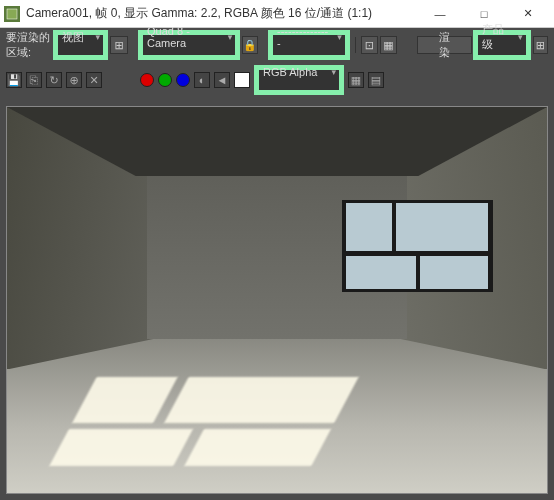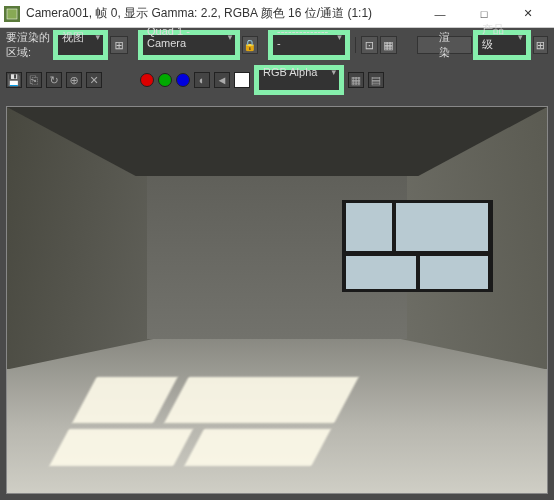--- a/index.html
+++ b/index.html
@@ -73,21 +73,21 @@
   <div class="toolbar-row">
     <div class="tb-group">
       <div class="tb-label">要渲染的区域:</div>
       <div class="tb-controls">
         <div class="dropdown" style="min-width:55px">视图</div>
         <div class="icon-btn">⊞</div>
       </div>
     </div>
     <div class="tb-group">
       <div class="tb-controls">
-        <div class="dropdown" style="min-width:100px">Quad 1 - Camera</div>
+        <div class="dropdown" style="min-width:100px">Quad 8 - Camera</div>
         <div class="icon-btn">🔒</div>
       </div>
     </div>
     <div class="tb-group">
       <div class="tb-controls">
         <div class="dropdown" style="min-width:80px">---------------</div>
         <div class="sep"></div>
         <div class="icon-btn">⊡</div>
         <div class="icon-btn">▦</div>
       </div>

